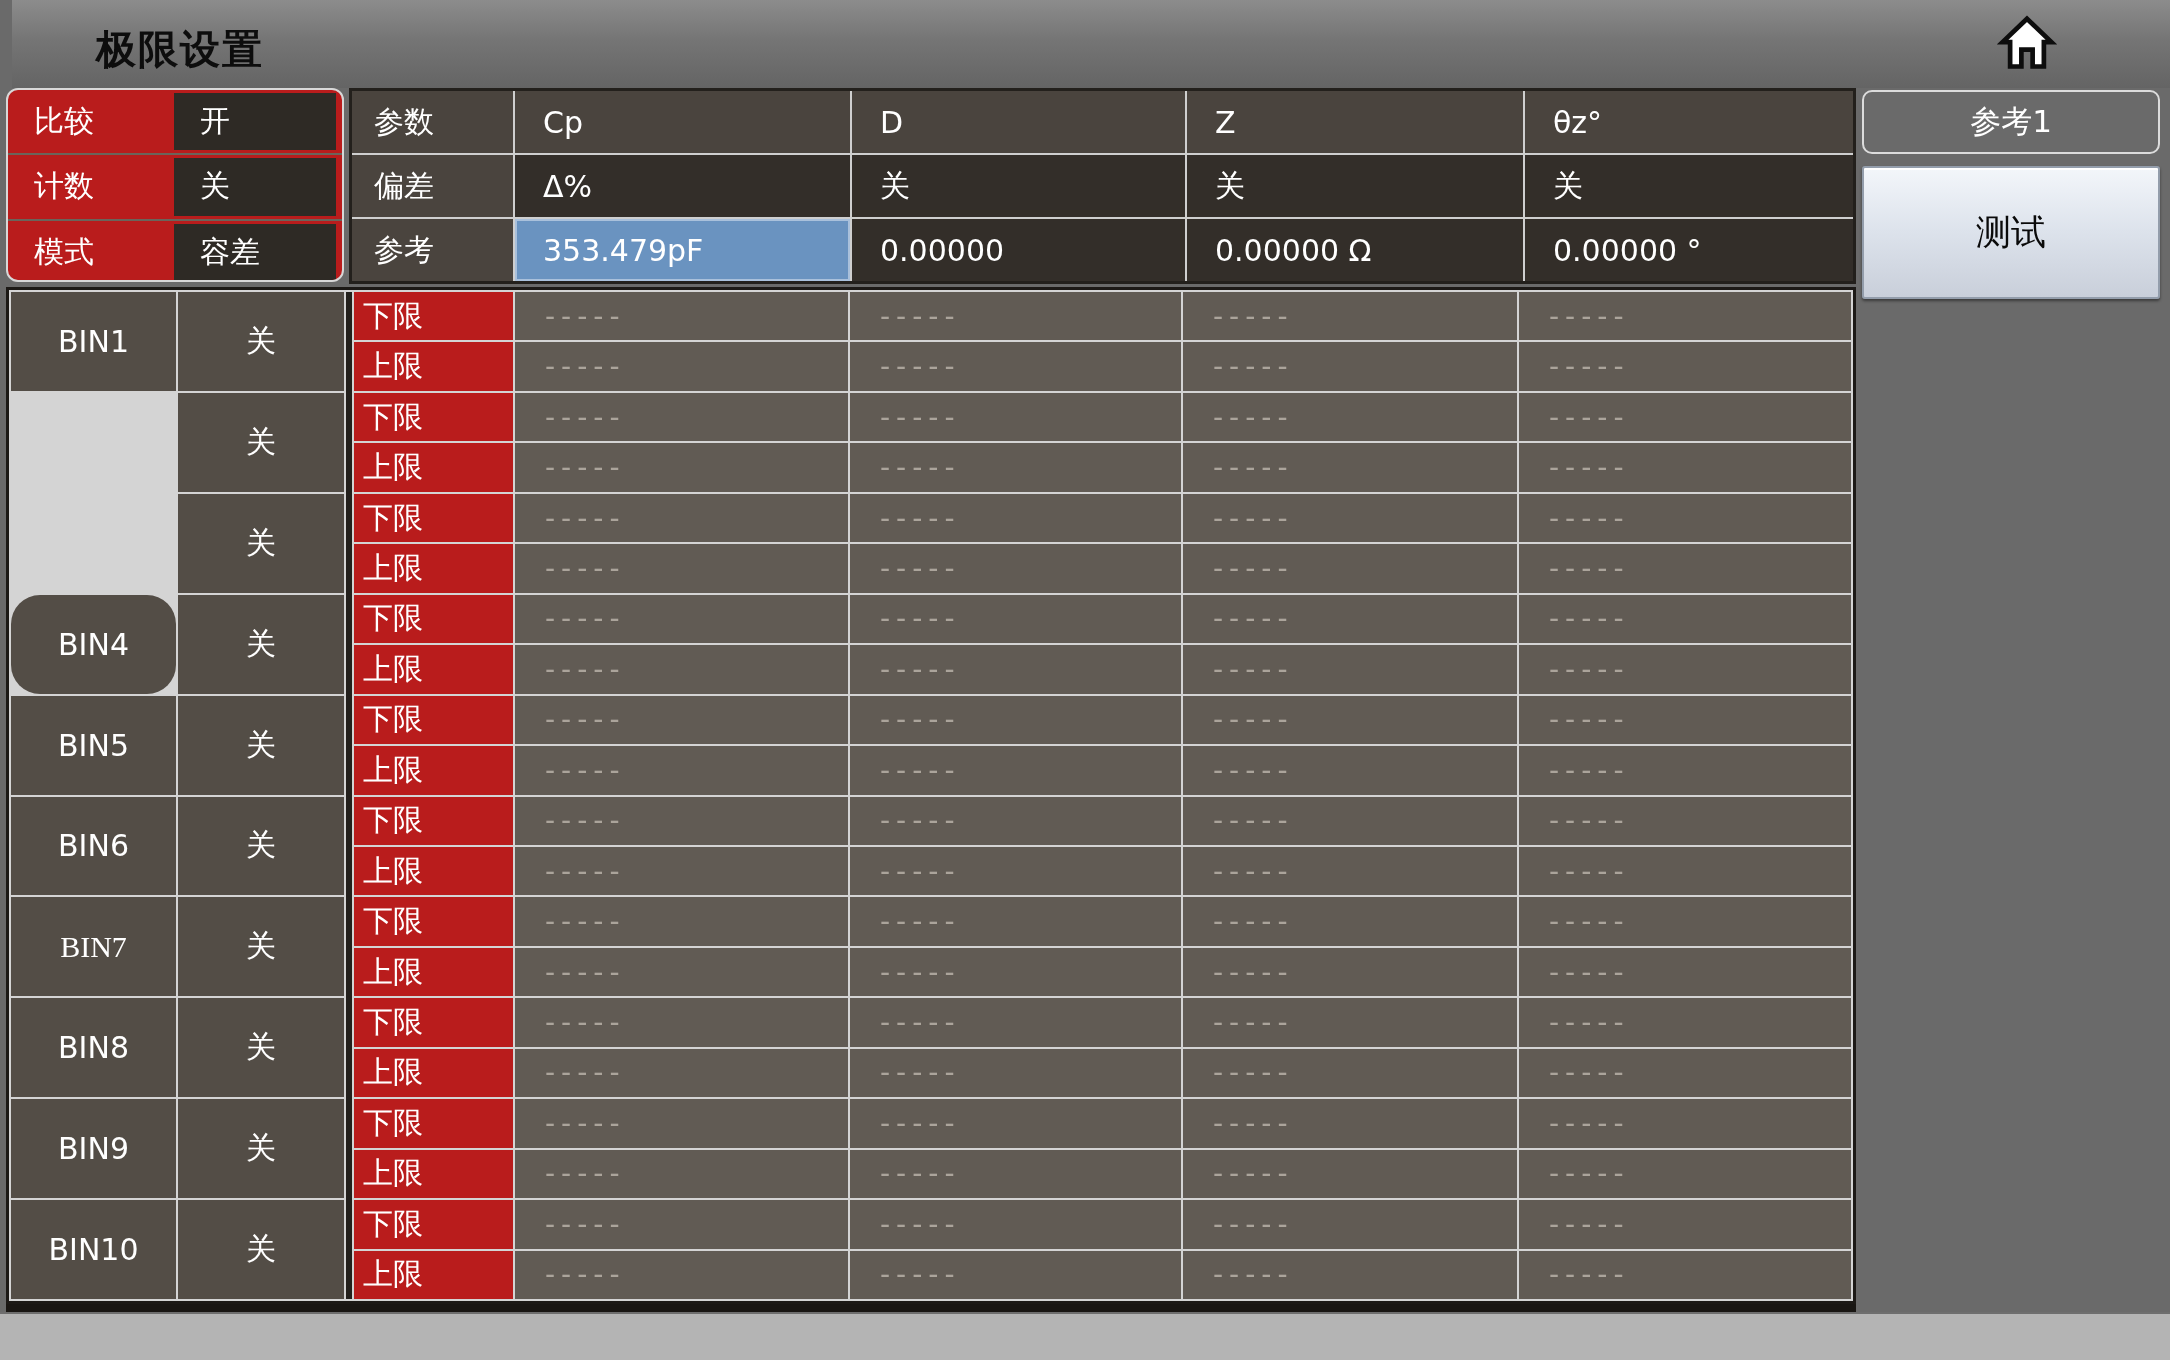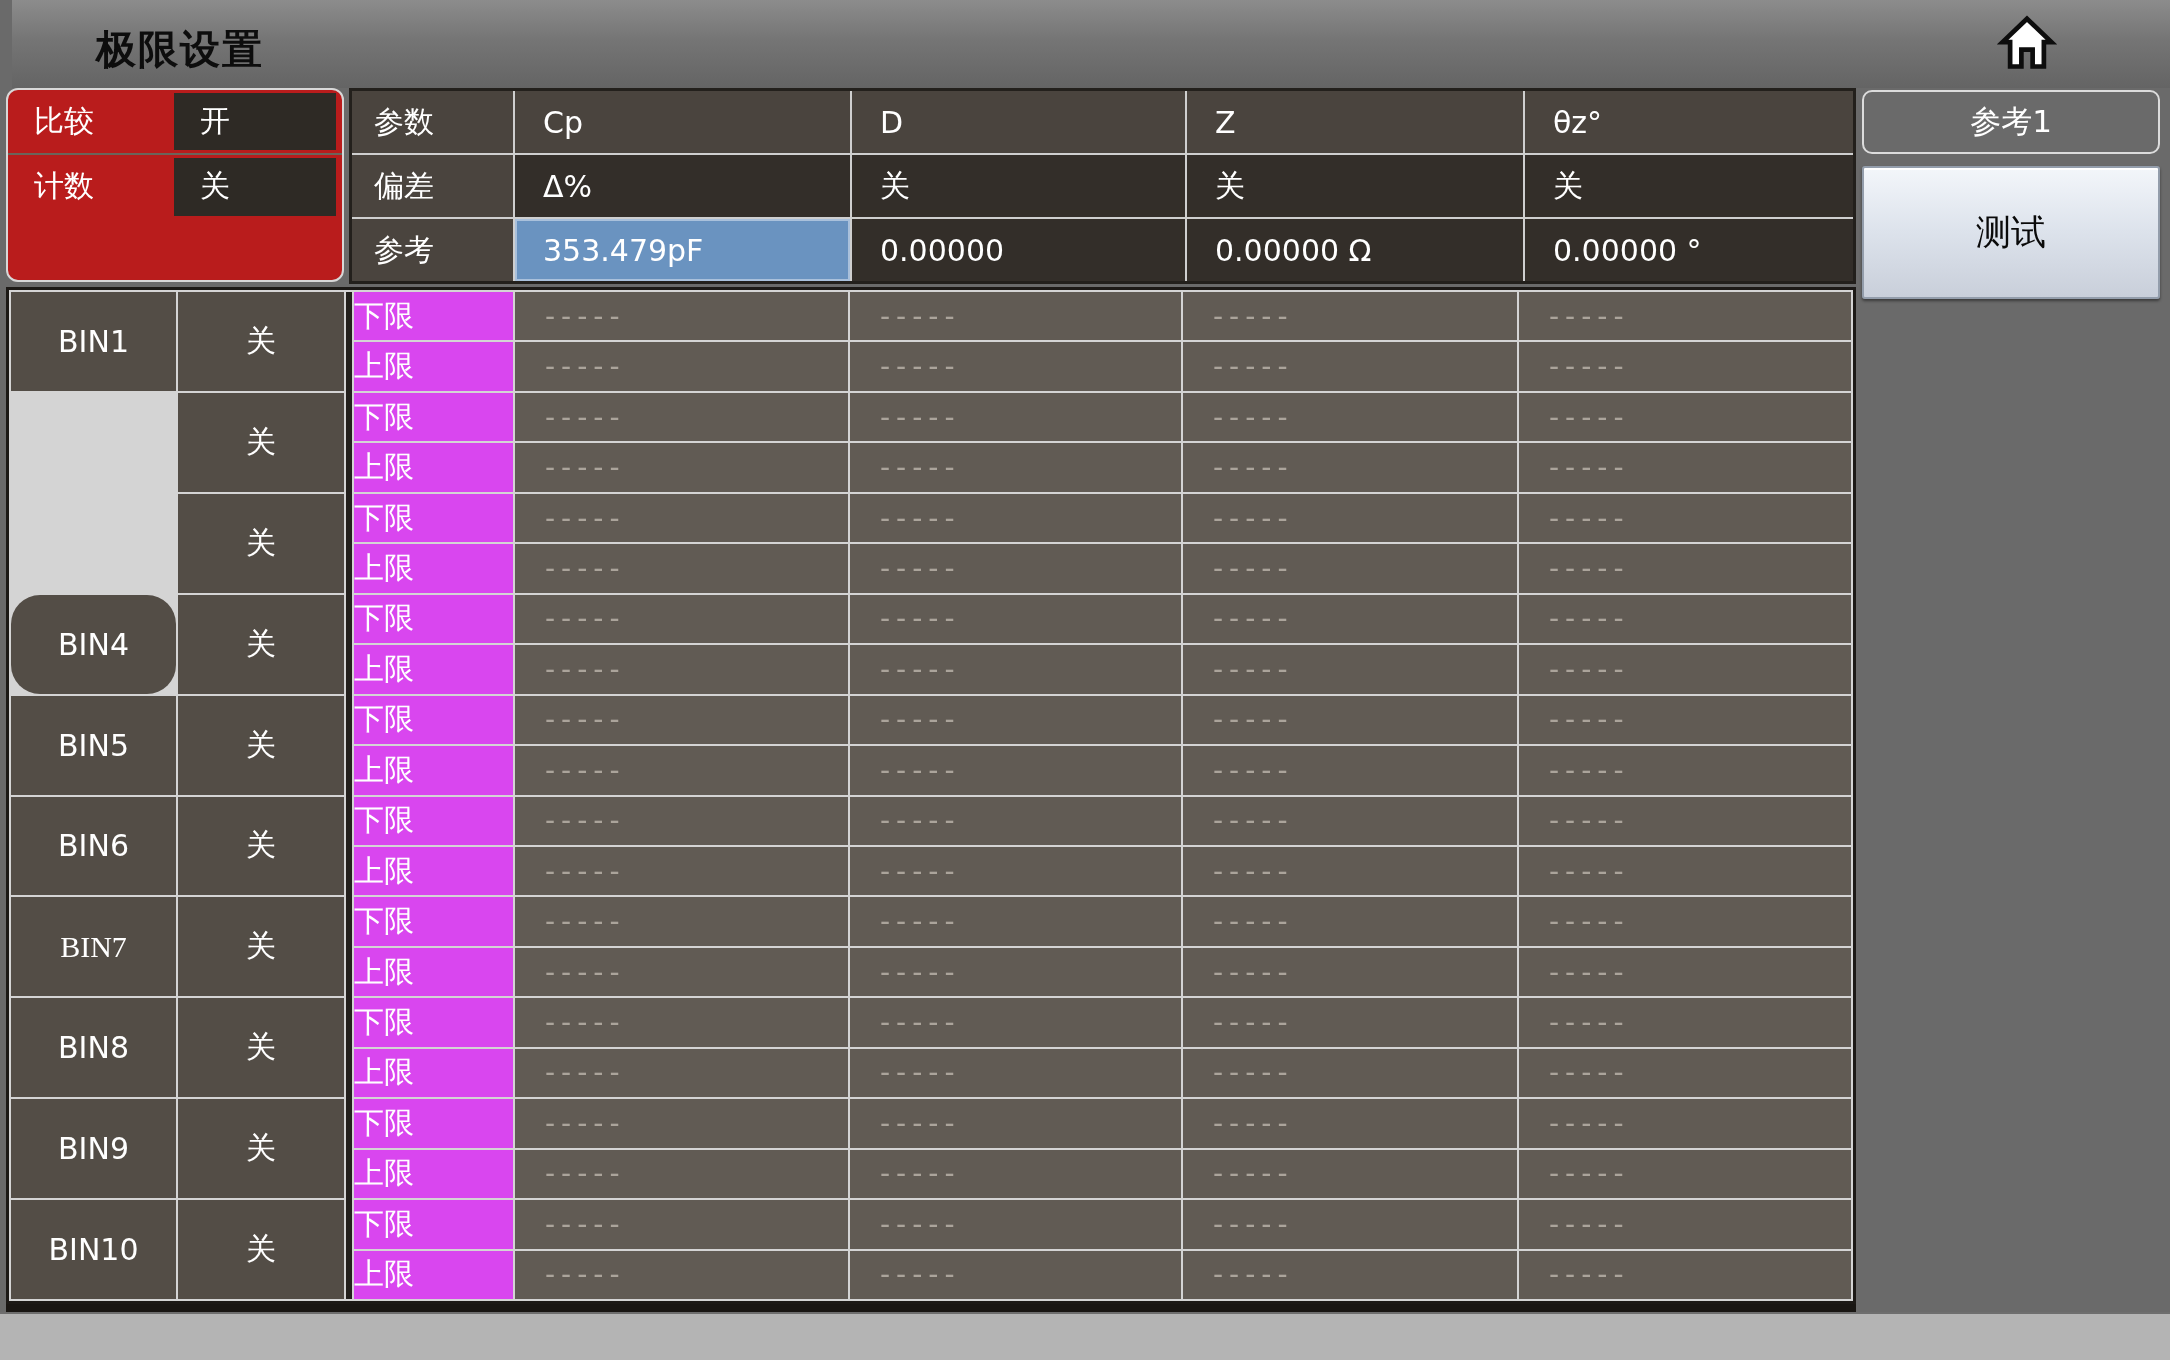--- a/index.html
+++ b/index.html
@@ -62,21 +62,21 @@
   .bin-table{
     position:absolute;left:6px;top:287px;width:1850px;height:1017px;
     box-sizing:border-box;border:3px solid #1c1916;background:#d4d4d4;
     padding:2px;display:grid;gap:2px;
     grid-template-columns:165px 166px 6px 159px 333px 331px 334px 1fr;
     grid-template-rows:repeat(20,1fr);
   }
   .b-name{background:#534d46;display:flex;align-items:center;justify-content:center;}
   .b-state{background:#534d46;display:flex;align-items:center;justify-content:center;cursor:pointer;}
   .b-spacer{background:#23201c;}
-  .b-lbl{background:#d946ef;display:flex;align-items:center;padding-left:0;}
+  .b-lbl{background:#b91c1c;display:flex;align-items:center;padding-left:9px;}
   .b-val{
     background:#615b54;display:flex;align-items:center;padding-left:30px;
     color:#aba49b;font-size:28px;letter-spacing:6px;cursor:pointer;
   }
   
   .table-shadow{position:absolute;left:6px;top:1304px;width:1850px;height:8px;background:#191613;}
   .status-bar{
     position:absolute;left:0;top:1312px;width:2170px;height:48px;
     background:#b4b4b4;border-top:2px solid #6e6e6e;box-sizing:border-box;
   }
@@ -96,20 +96,24 @@
   </div>
 
   <div class="settings-panel">
     <div class="sp-row">
       <div class="sp-label">比较</div>
       <div class="sp-value">开</div>
     </div>
     <div class="sp-row">
       <div class="sp-label">计数</div>
       <div class="sp-value">关</div>
+    </div>
+    <div class="sp-row">
+      <div class="sp-label">模式</div>
+      <div class="sp-value">容差</div>
     </div>
   </div>
 
   <div class="param-table">
     <div class="cell p-lbl">参数</div>
     <div class="cell p-hdr">Cp</div>
     <div class="cell p-hdr">D</div>
     <div class="cell p-hdr">Z</div>
     <div class="cell p-hdr">θz°</div>
 

